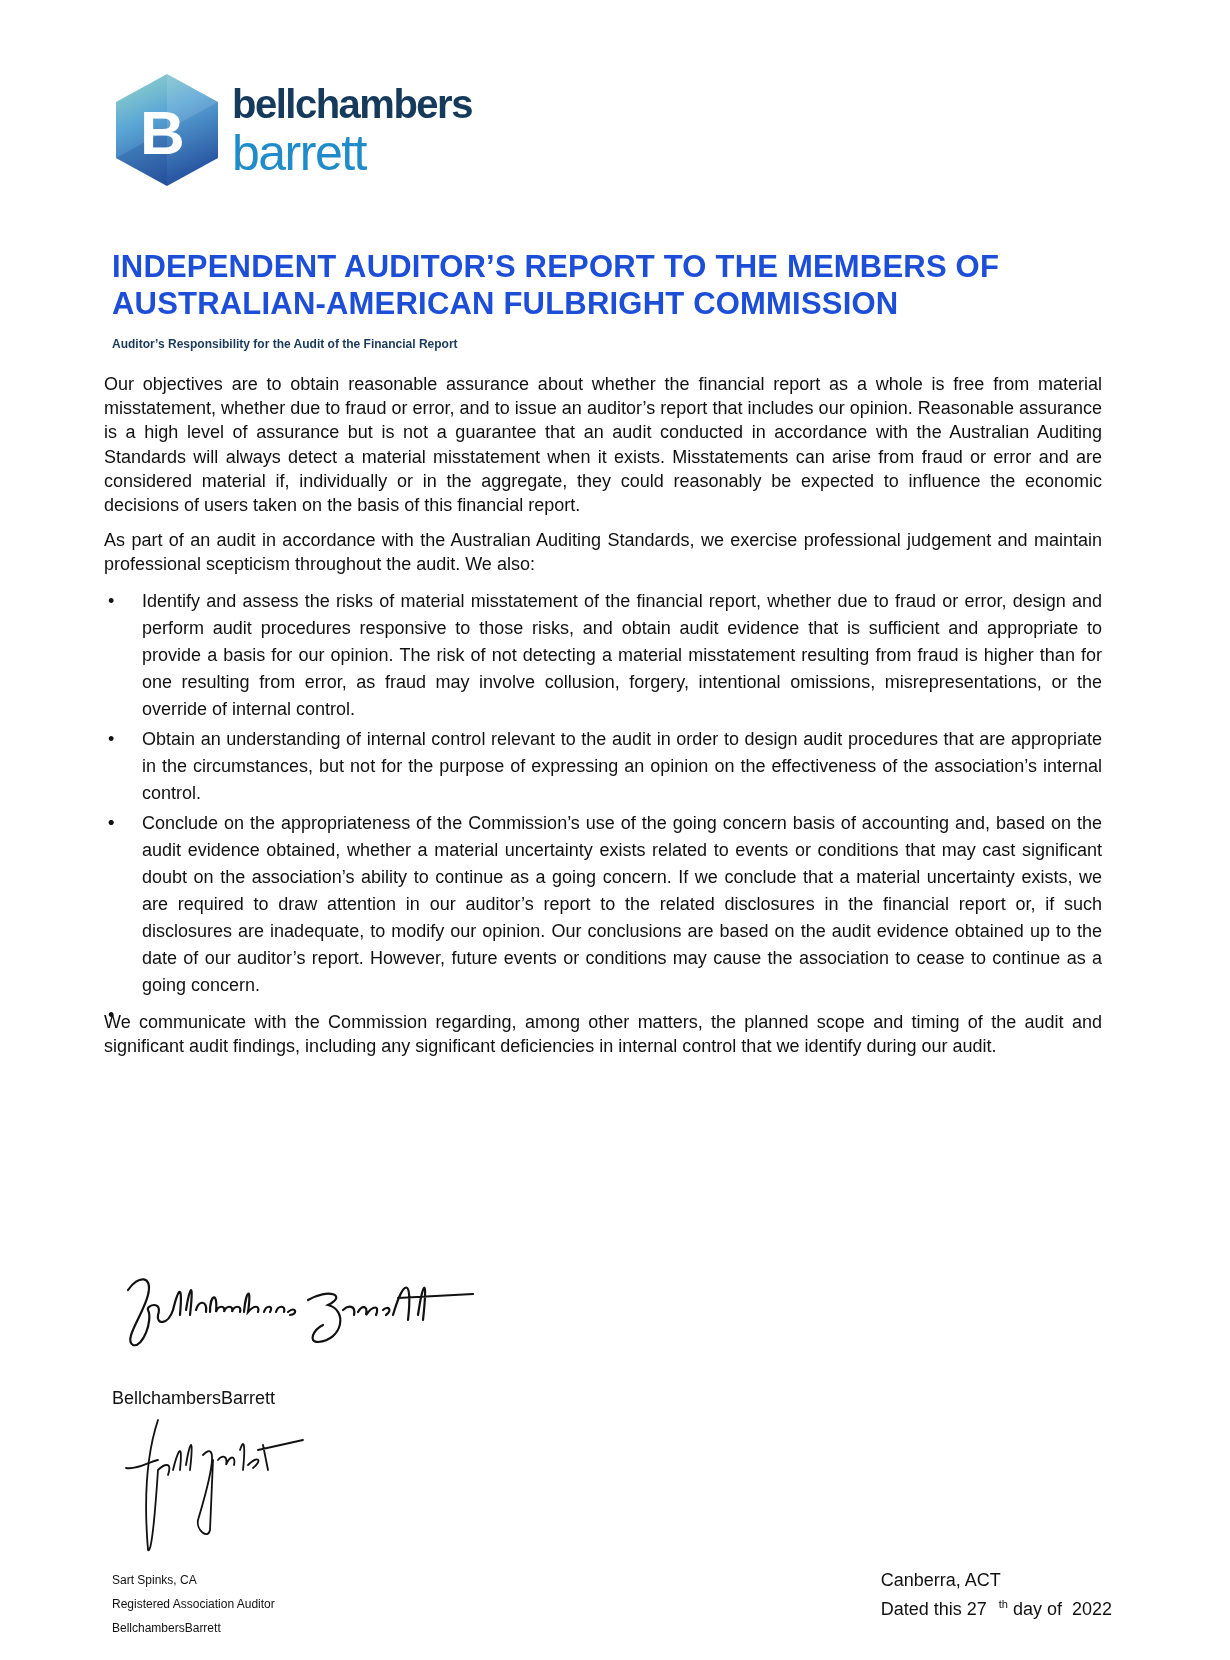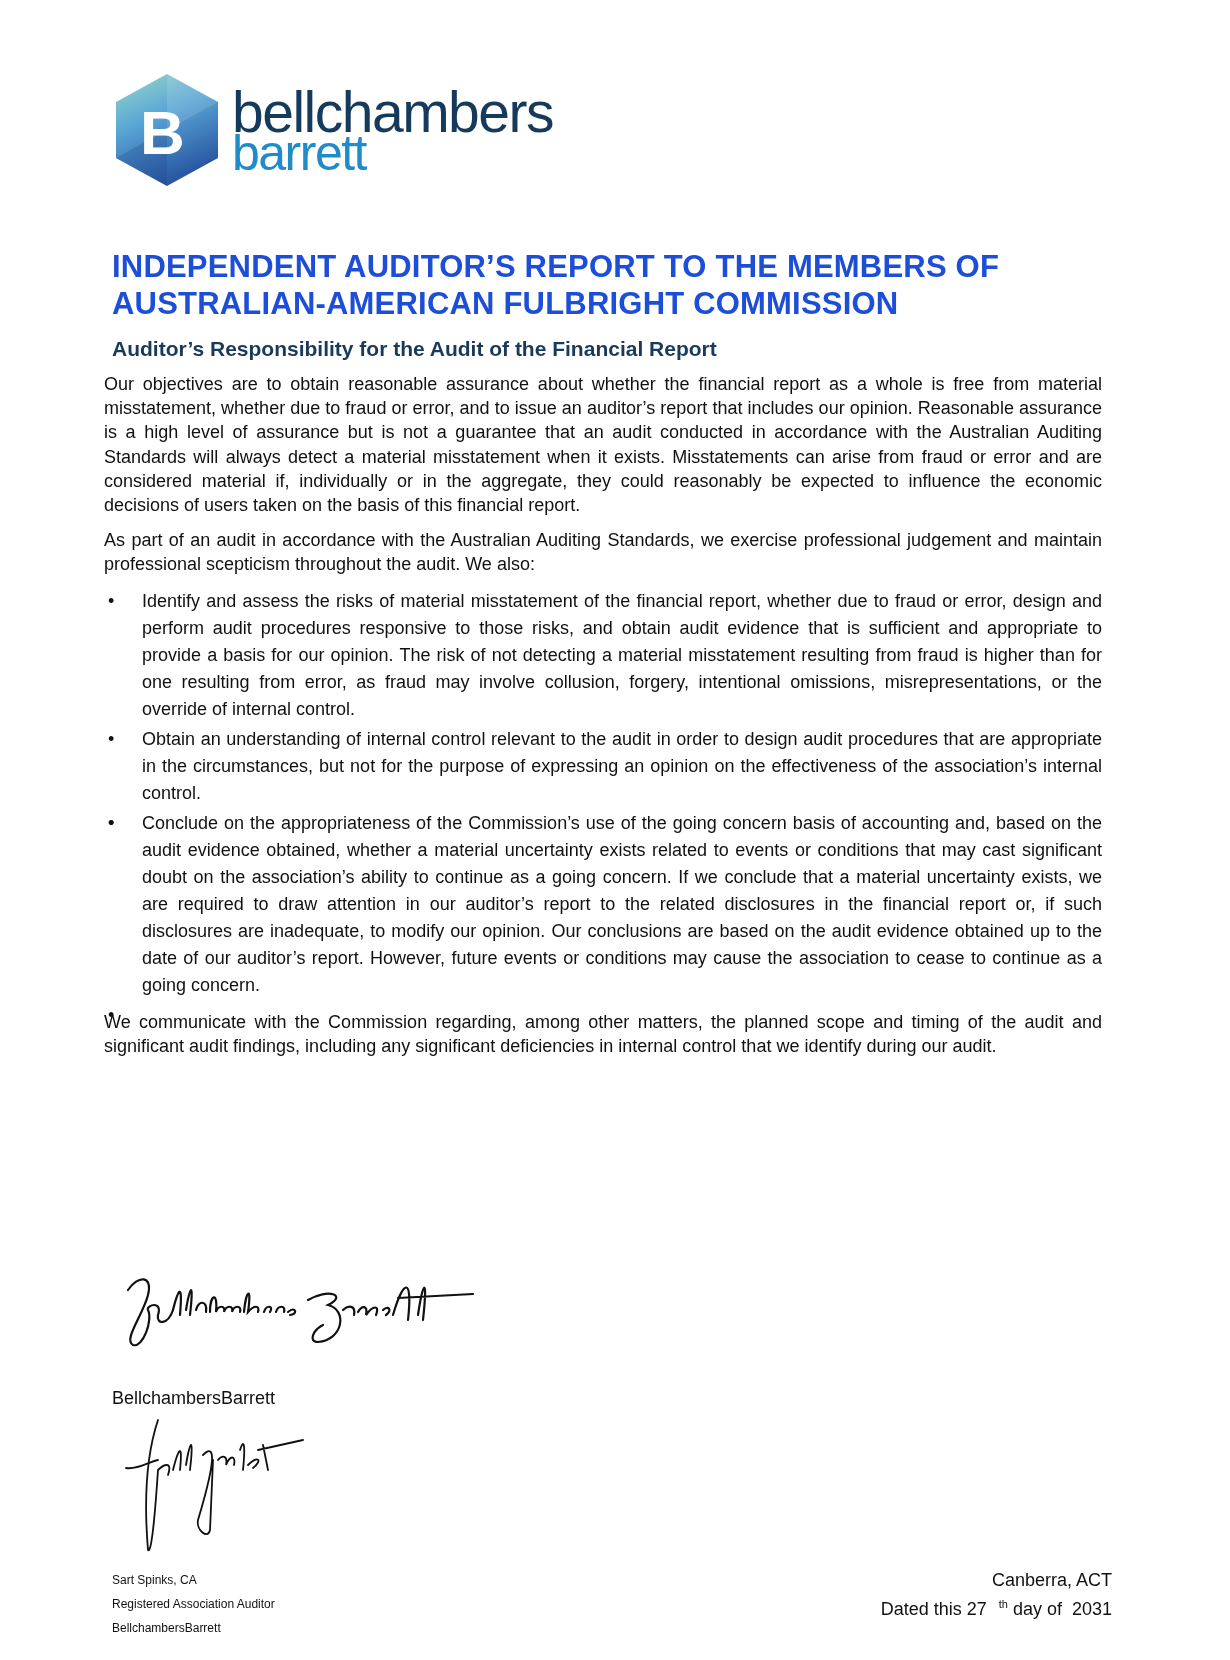--- a/index.html
+++ b/index.html
@@ -1,36 +1,36 @@
 <!DOCTYPE html>
 <html><head>
 <meta charset="utf-8">
 <style>
   html, body { margin: 0; padding: 0; background: #ffffff; }
   body { width: 1230px; height: 1660px; position: relative; overflow: hidden;
          font-family: "Liberation Sans", sans-serif; color: #111111; }
   .logo { position: absolute; left: 112px; top: 72px; width: 440px; height: 120px; }
   .logo-hex { position: absolute; left: 0; top: 0; width: 110px; height: 116px; }
-  .logo-text-1 { position: absolute; left: 120px; top: 12px; font-size: 57px; font-weight: normal;
+  .logo-text-1 { position: absolute; left: 120px; top: 12px; font-size: 40px; font-weight: bold;
                  color: #153a5b; letter-spacing: -1.5px; line-height: 1; }
   .logo-text-2 { position: absolute; left: 120px; top: 56px; font-size: 50px; font-weight: normal;
                  color: #1f8cc9; letter-spacing: -1.5px; line-height: 1; }
   .title { position: absolute; left: 112px; top: 248px; width: 1000px; font-size: 31px; line-height: 37px;
            color: #1d4ed8; font-weight: bold; margin: 0; letter-spacing: 0.2px; }
-  .subhead { position: absolute; left: 112px; top: 337px; font-size: 21px; font-weight: bold; color: #1a3a5c; margin: 0; }
+  .subhead { position: absolute; left: 112px; top: 337px; font-size: 12px; font-weight: bold; color: #1a3a5c; margin: 0; }
   .body { position: absolute; left: 104px; top: 372px; width: 998px; font-size: 18px; line-height: 24.2px; }
   .body p { margin: 0 0 11px 0; text-align: justify; }
   .body ul { margin: 0 0 11px 0; padding: 0; list-style: none; }
   .body li { position: relative; padding-left: 38px; text-align: justify; margin-bottom: 3px; line-height: 27px; }
   .body li .bullet { position: absolute; left: 4px; top: 0; }
   .sig1 { position: absolute; left: 118px; top: 1270px; width: 370px; height: 85px; }
   .firm-name { position: absolute; left: 112px; top: 1388px; font-size: 18px; }
   .sig2 { position: absolute; left: 118px; top: 1410px; width: 190px; height: 150px; }
   .signer { position: absolute; left: 112px; top: 1568px; font-size: 12px; line-height: 24px; }
-  .place { position: absolute; right: 118px; top: 1568px; font-size: 18px; line-height: 24px; text-align: right; }
+  .place { position: absolute; right: 118px; top: 1568px; font-size: 18px; line-height: 24px; text-align: left; }
   sup { font-size: 11px; padding-left: 12px; }
 </style>
 </head>
 <body>
 
 <div class="logo">
   <svg class="logo-hex" viewBox="0 0 110 116">
     <defs>
       <linearGradient id="hg" x1="0" y1="0" x2="0.4" y2="1">
         <stop offset="0" stop-color="#9bd9c8"></stop>
@@ -88,14 +88,14 @@
 </svg>
 
 <div class="signer">
   <div>Sart Spinks, CA</div>
   <div>Registered Association Auditor</div>
   <div>BellchambersBarrett</div>
 </div>
 
 <div class="place">
   <div>Canberra, ACT</div>
-  <div><span>Dated this 27</span><sup>th</sup><span style="white-space:pre"> day of  2031</span></div>
+  <div><span>Dated this 27</span><sup>th</sup><span style="white-space:pre"> day of  2022</span></div>
 </div>
 
 </body></html>

